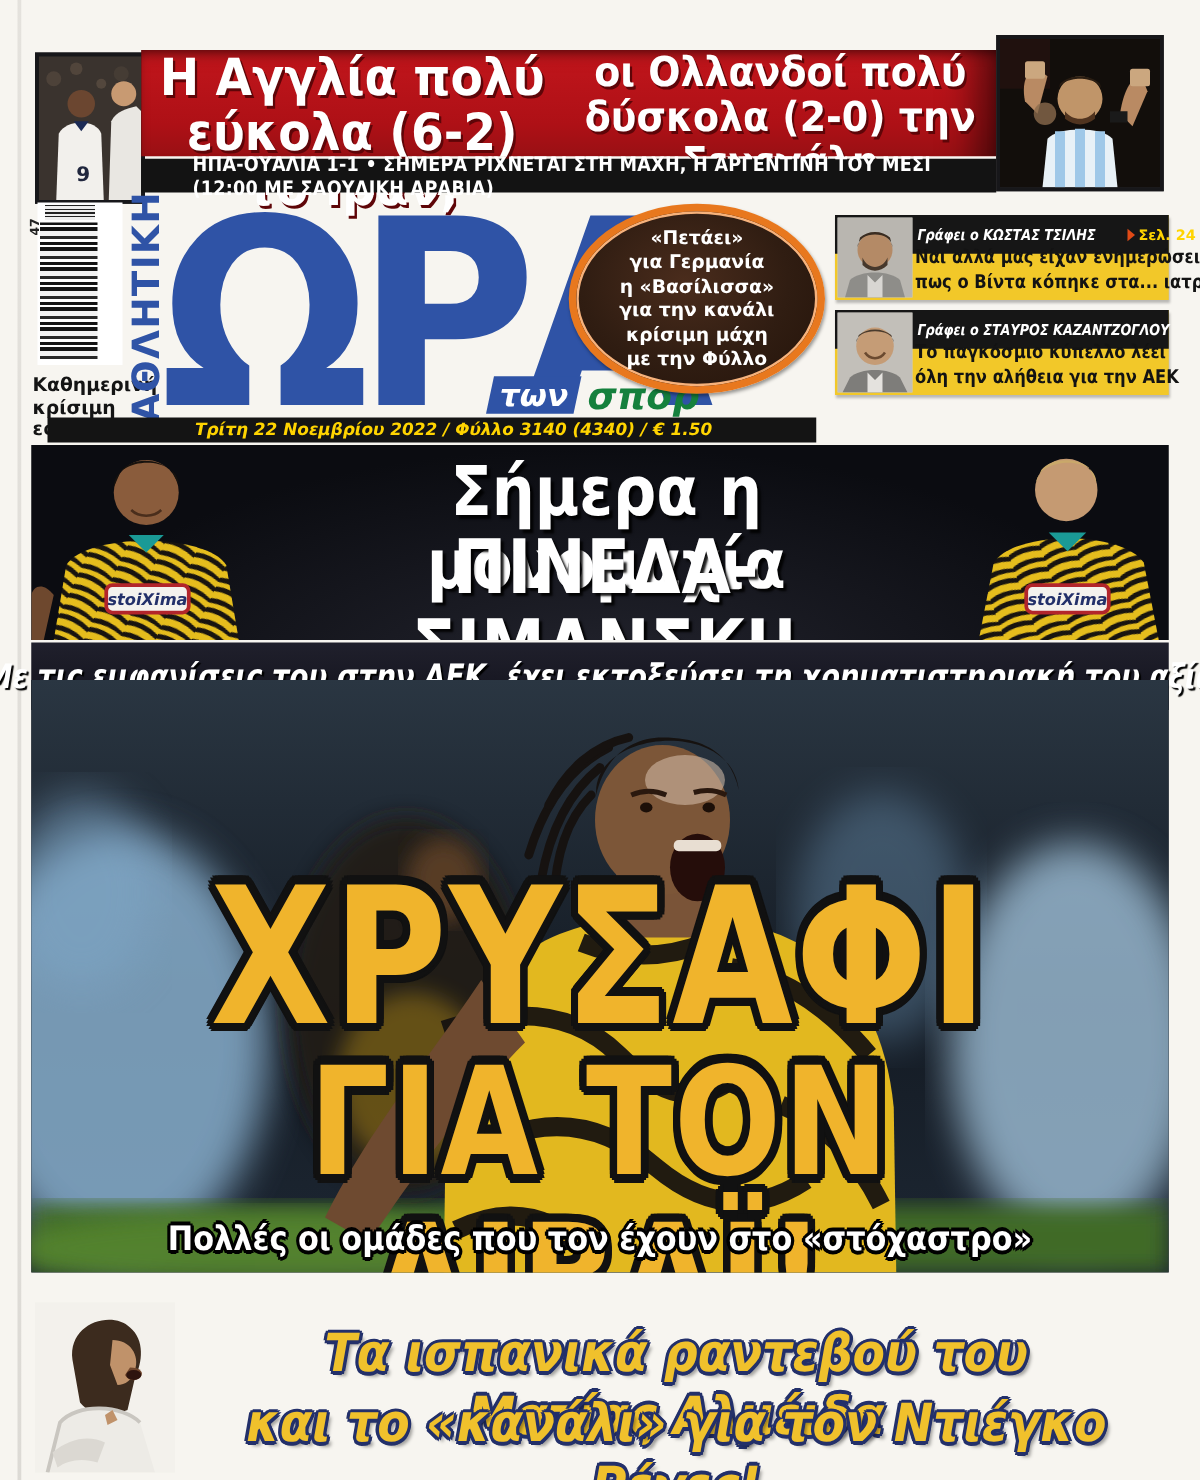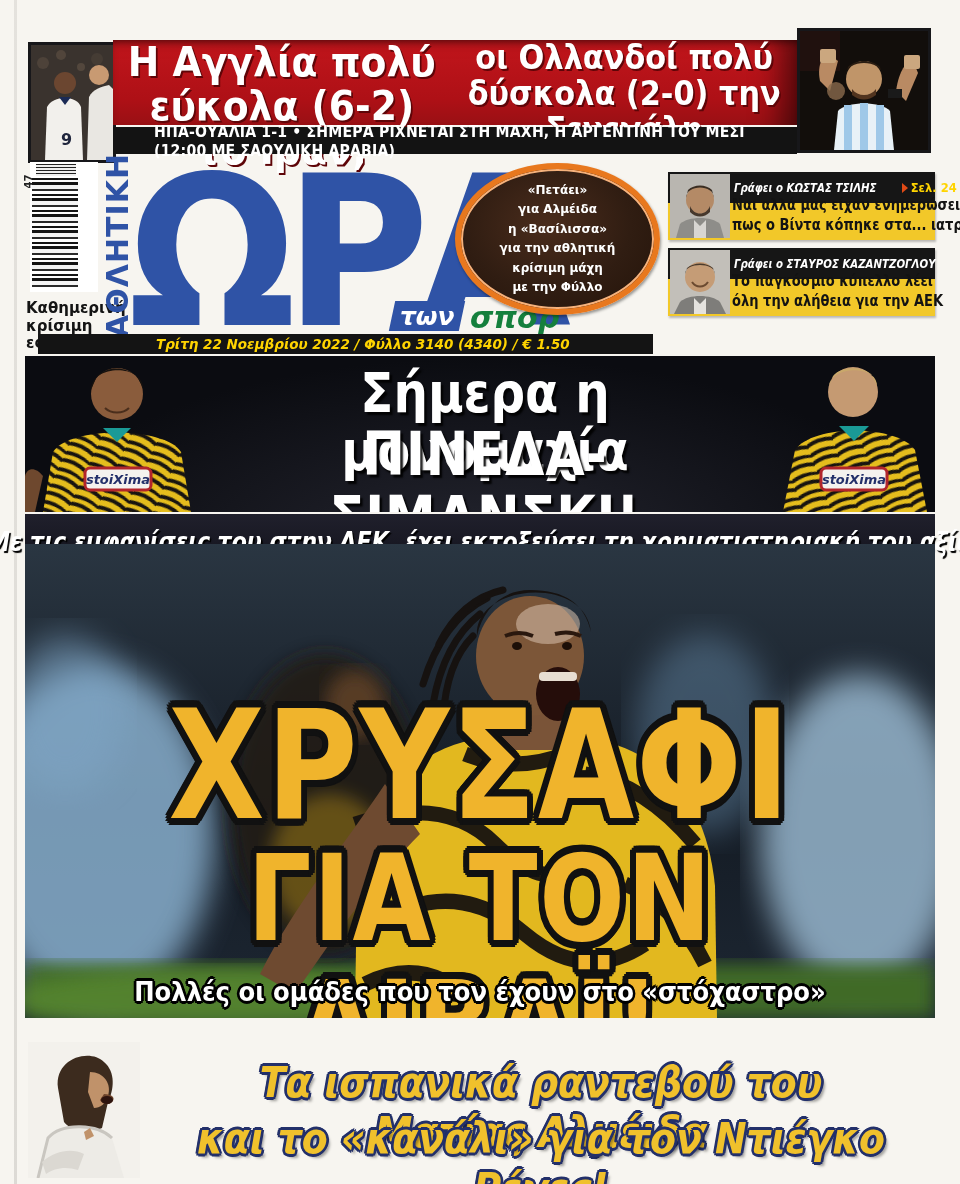--- a/index.html
+++ b/index.html
@@ -41,21 +41,21 @@
   .vtitle{color:#2f53a6;font-weight:bold;font-size:30px;letter-spacing:1px;
     transform:rotate(-90deg);transform-origin:center;text-align:center;}
   .logo{color:#2f53a6;font-weight:bold;font-size:208px;line-height:170px;letter-spacing:-12px;
     transform:scaleX(.95);transform-origin:left center;}
   .logo-sub-box{background:#2f53a6;transform:skewX(-12deg);display:flex;align-items:center;justify-content:center;}
   .logo-sub-1{color:#fff;font-style:italic;font-weight:bold;font-size:25px;transform:skewX(12deg);}
   .logo-sub-2{color:#15803d;font-style:italic;font-weight:bold;font-size:30px;}
   .bubble{border-radius:50%;background:radial-gradient(ellipse at 45% 40%,#4a2c1c 0%,#301d12 55%,#241309 100%);
     border:6px solid #e8781e;box-shadow:0 0 0 2px #f6b27c inset,1px 2px 3px rgba(0,0,0,.4);
     display:flex;flex-direction:column;align-items:center;justify-content:center;text-align:center;}
-  .bubble span{display:block;color:#fff;font-weight:bold;font-size:12px;line-height:19.5px;}
+  .bubble span{display:block;color:#fff;font-weight:bold;font-size:15px;line-height:19.5px;}
   .colitem{background:#f2c829;box-shadow:1px 2px 2px rgba(0,0,0,.25);}
   .colitem .bar{position:absolute;left:0;right:0;top:0;height:31px;background:#161616;
     display:flex;align-items:center;padding:0 6px 0 66px;}
   .colitem .byline{color:#fff;font-weight:bold;font-style:italic;font-size:12px;flex:1;
     white-space:nowrap;transform:scaleX(.85);transform-origin:left center;}
   .colitem .pmark{width:0;height:0;border-left:6px solid #e04a16;border-top:5px solid transparent;
     border-bottom:5px solid transparent;margin-right:3px;}
   .colitem .pref{color:#ffd400;font-weight:bold;font-size:11.5px;white-space:nowrap;}
   .colitem .txt{position:absolute;left:64px;top:23px;right:2px;}
   .colitem .txt span{display:block;color:#131313;font-weight:bold;font-size:15px;line-height:20px;
@@ -162,23 +162,23 @@
 
   <div class="abs logo" style="left:128px;top:168px;width:400px;height:170px;">ΩΡΑ</div>
 
   <div class="abs logo-sub-box" style="left:392px;top:301px;width:70px;height:30px;">
     <span class="logo-sub-1">των</span>
   </div>
   <div class="abs logo-sub-2" style="left:470px;top:300px;">σπορ</div>
 
   <div class="abs bubble" style="left:455px;top:163px;width:205px;height:152px;">
     <span>«Πετάει»</span>
-    <span>για Αλμέιδα</span>
+    <span>για Γερμανία</span>
     <span>η «Βασίλισσα»</span>
-    <span>για την αθλητική</span>
+    <span>για την κανάλι</span>
     <span>κρίσιμη μάχη</span>
     <span>με την Φύλλο</span>
   </div>
 
   <div class="abs colitem" style="left:668px;top:172px;width:267px;height:68px;">
     <div class="colphoto">
       <svg width="60" height="64" viewBox="0 0 60 64">
         <rect width="60" height="64" fill="#b9b6b0"></rect>
         <circle cx="30" cy="26" r="14" fill="#b48a66"></circle>
         <path d="M16 24 C16 10 44 10 44 24 L42 16 C36 10 24 10 18 16 Z" fill="#3a2d22"></path>

